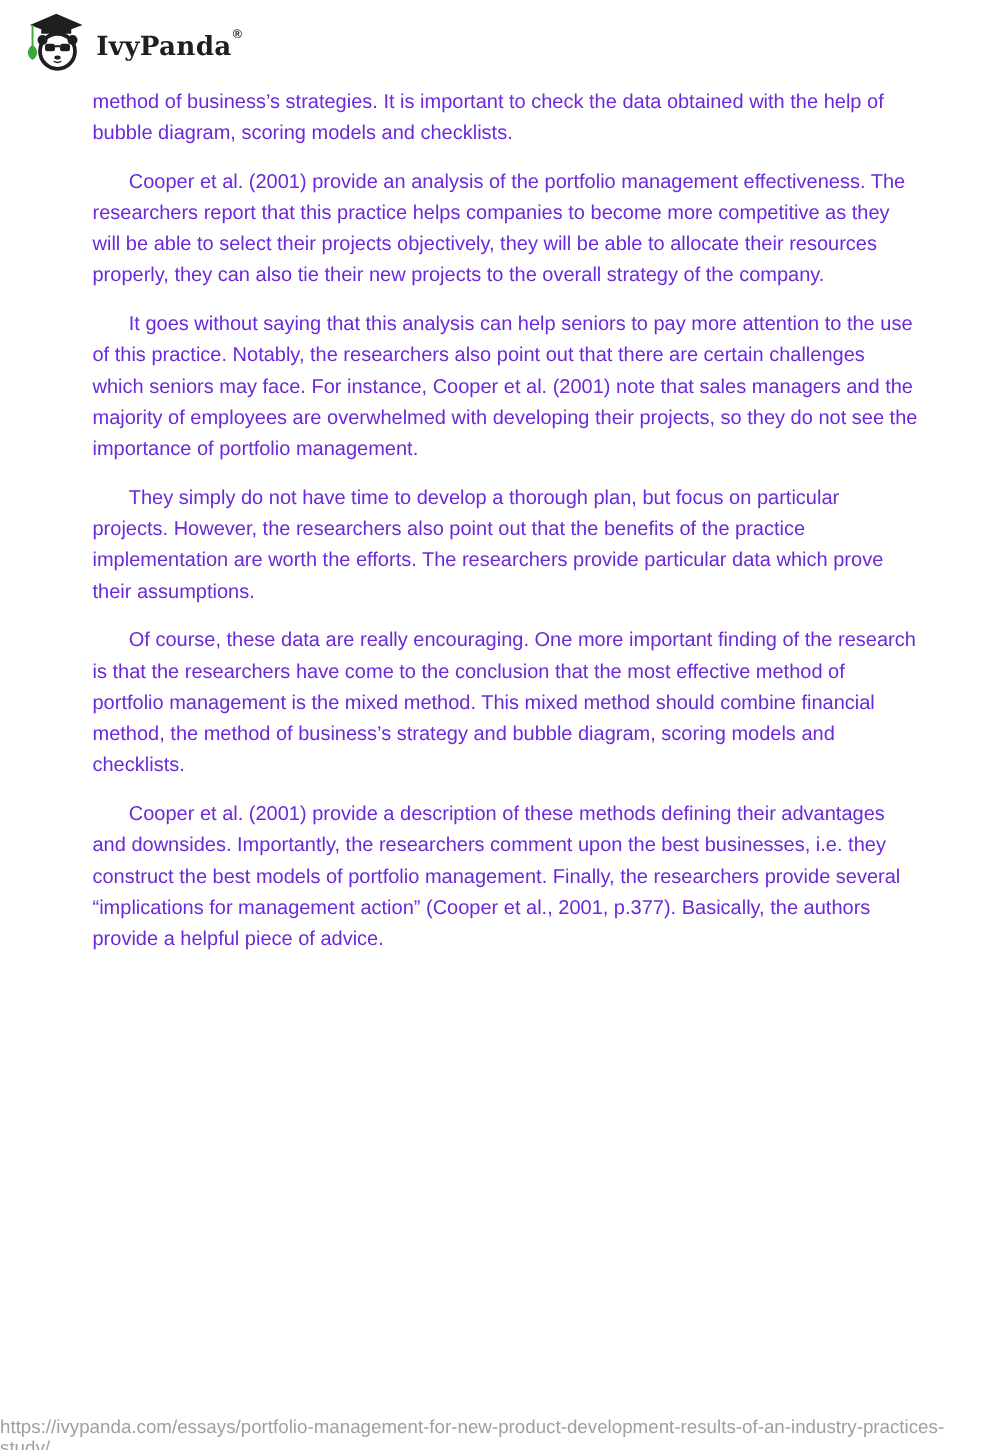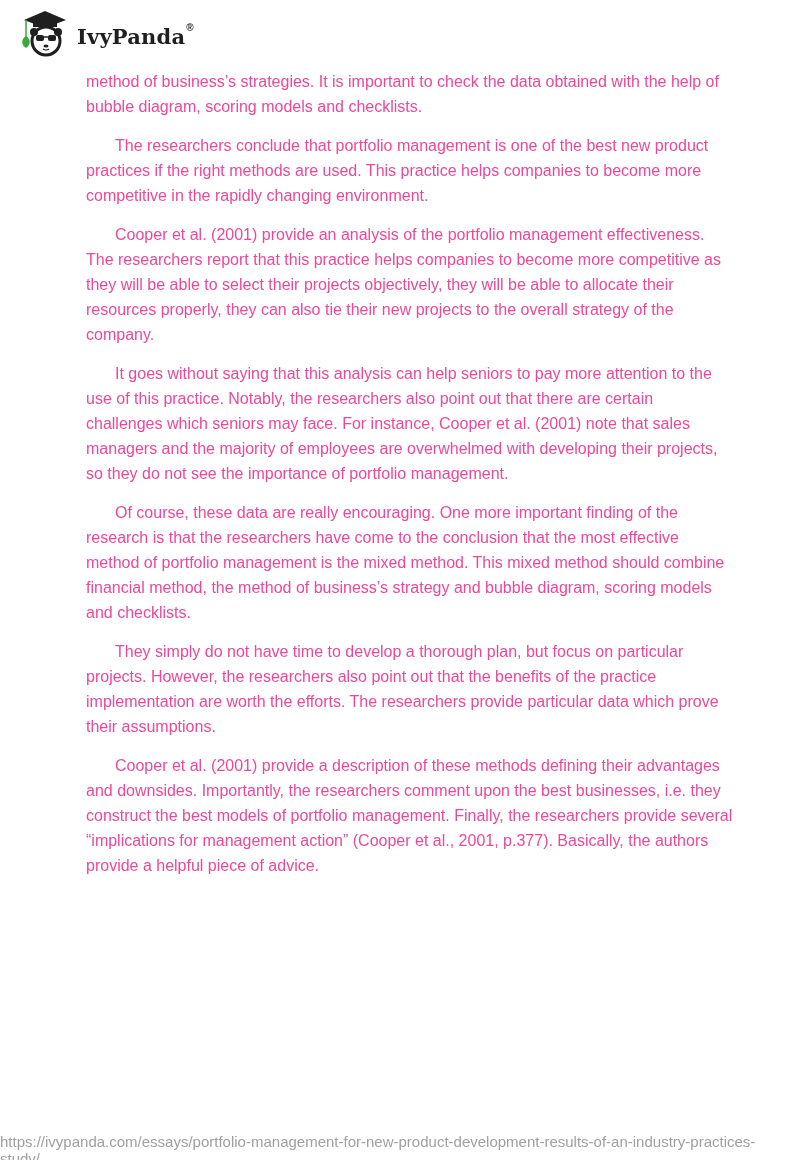--- a/index.html
+++ b/index.html
@@ -51,24 +51,24 @@
       font-size: 13px;
       color: #8a8a8a;
     }
     .content {
       position: absolute;
       left: 74px;
       top: 69px;
       width: 660px;
     }
     .content p {
-      margin: 0 0 14px 12px;
+      margin: 0 0 14px 0;
       font-size: 16px;
       line-height: 25px;
-      color: #ec4899;
+      color: #6d28d9;
       text-indent: 29px;
     }
     .content p.cont { text-indent: 0; }
     .content h2 {
       font-size: 28px;
       font-weight: bold;
       color: #1f1f1f;
       margin: 20px 0 20px 0;
       line-height: 34px;
     }
@@ -103,21 +103,20 @@
 
       <ellipse cx="28" cy="38" rx="2.5" ry="1.6" fill="#1f1f1f"></ellipse>
       <path d="M25,41 Q28,43 31,41" stroke="#1f1f1f" stroke-width="1.2" fill="none"></path>
     </svg>
     <span class="logo-text"><span>IvyPanda</span><span class="logo-reg">®</span></span>
   </div>
 </div>
 
 <div class="content">
   <p class="cont">method of business’s strategies. It is important to check the data obtained with the help of bubble diagram, scoring models and checklists.</p>
-  <p>The researchers conclude that portfolio management is one of the best new product practices if the right methods are used. This practice helps companies to become more competitive in the rapidly changing environment.</p>
   <p>Cooper et al. (2001) provide an analysis of the portfolio management effectiveness. The researchers report that this practice helps companies to become more competitive as they will be able to select their projects objectively, they will be able to allocate their resources properly, they can also tie their new projects to the overall strategy of the company.</p>
   <p>It goes without saying that this analysis can help seniors to pay more attention to the use of this practice. Notably, the researchers also point out that there are certain challenges which seniors may face. For instance, Cooper et al. (2001) note that sales managers and the majority of employees are overwhelmed with developing their projects, so they do not see the importance of portfolio management.</p>
+  <p>They simply do not have time to develop a thorough plan, but focus on particular projects. However, the researchers also point out that the benefits of the practice implementation are worth the efforts. The researchers provide particular data which prove their assumptions.</p>
   <p>Of course, these data are really encouraging. One more important finding of the research is that the researchers have come to the conclusion that the most effective method of portfolio management is the mixed method. This mixed method should combine financial method, the method of business’s strategy and bubble diagram, scoring models and checklists.</p>
-  <p>They simply do not have time to develop a thorough plan, but focus on particular projects. However, the researchers also point out that the benefits of the practice implementation are worth the efforts. The researchers provide particular data which prove their assumptions.</p>
   <p>Cooper et al. (2001) provide a description of these methods defining their advantages and downsides. Importantly, the researchers comment upon the best businesses, i.e. they construct the best models of portfolio management. Finally, the researchers provide several “implications for management action” (Cooper et al., 2001, p.377). Basically, the authors provide a helpful piece of advice.</p>
 </div>
 
 <div class="footer-url">https://ivypanda.com/essays/portfolio-management-for-new-product-development-results-of-an-industry-practices-study/</div>
 
 </body></html>

